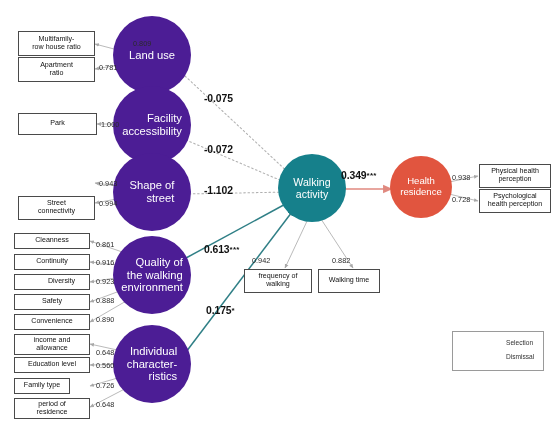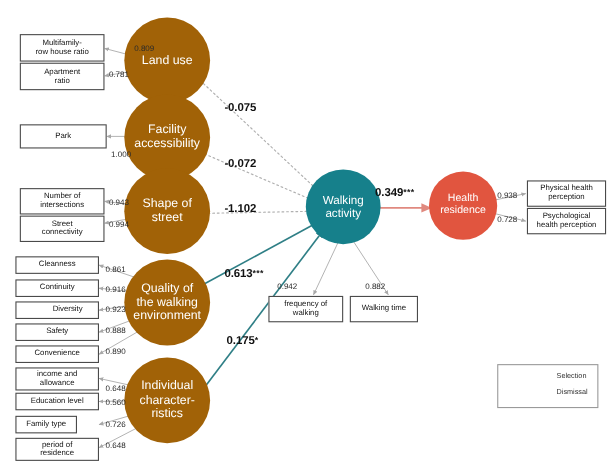--- a/index.html
+++ b/index.html
@@ -18,21 +18,21 @@
     text-align:center;line-height:1.12;
     font-size:7.1px;color:#111;
     padding:1px 2px;
   }
   .latent{
     position:absolute;border-radius:50%;
     display:flex;align-items:center;justify-content:center;
     text-align:center;color:#ffffff;line-height:1.14;
     font-size:11.2px;
   }
-  .latent.gray{background:#a16207;}
+  .latent.gray{background:#4c1d95;text-align:right;}
   .latent.teal{background:#16808b;}
   .latent.red{background:#e1553f;}
 
   .ld{
     position:absolute;font-size:7.3px;color:#2b2b2b;
     white-space:nowrap;
   }
   .path-label{
     position:absolute;font-size:10.4px;font-weight:bold;color:#111;
     white-space:nowrap;letter-spacing:-0.1px;
@@ -160,24 +160,20 @@
 
   <div class="obox" style="left:18px;top:31px;width:77px;height:25px;">
     <span style="white-space:pre-line;">Multifamily-
 row house ratio</span>
     </div>
 
   <div class="obox" style="left:18px;top:113px;width:79px;height:22px;">
     <span style="white-space:pre-line;">Park</span>
     </div>
 
-  <div class="obox" style="left:18px;top:171px;width:77px;height:24px;">
-    <span style="white-space:pre-line;">Number of
-intersections</span>
-    </div>
 
   <div class="obox" style="left:18px;top:196px;width:77px;height:24px;">
     <span style="white-space:pre-line;">Street
 connectivity</span>
     </div>
 
   <div class="obox" style="left:14px;top:233px;width:76px;height:16px;">
     <span style="white-space:pre-line;">Cleanness</span>
     </div>
 
@@ -227,23 +223,23 @@
   <div class="obox" style="left:479px;top:164px;width:72px;height:24px;">
     <span style="white-space:pre-line;">Physical health
 perception</span>
     </div>
 
   <div class="obox" style="left:479px;top:189px;width:72px;height:24px;">
     <span style="white-space:pre-line;">Psychological
 health perception</span>
     </div>
 
-  <div class="ld" style="left:106px;top:39px;padding-left:16px;">0.809</div>
+  <div class="ld" style="left:117px;top:39px;padding-left:16px;">0.809</div>
   <div class="ld" style="left:99px;top:63px;">0.781</div>
-  <div class="ld" style="left:101px;top:120px;margin-top:16px;">1.000</div>
+  <div class="ld" style="left:101px;top:120px;">1.000</div>
   <div class="ld" style="left:99px;top:179px;">0.943</div>
   <div class="ld" style="left:99px;top:199px;">0.994</div>
   <div class="ld" style="left:96px;top:240px;">0.861</div>
   <div class="ld" style="left:96px;top:258px;">0.916</div>
   <div class="ld" style="left:96px;top:277px;">0.923</div>
   <div class="ld" style="left:96px;top:296px;">0.888</div>
   <div class="ld" style="left:96px;top:315px;">0.890</div>
   <div class="ld" style="left:96px;top:348px;">0.648</div>
   <div class="ld" style="left:96px;top:361px;">0.560</div>
   <div class="ld" style="left:96px;top:381px;">0.726</div>

